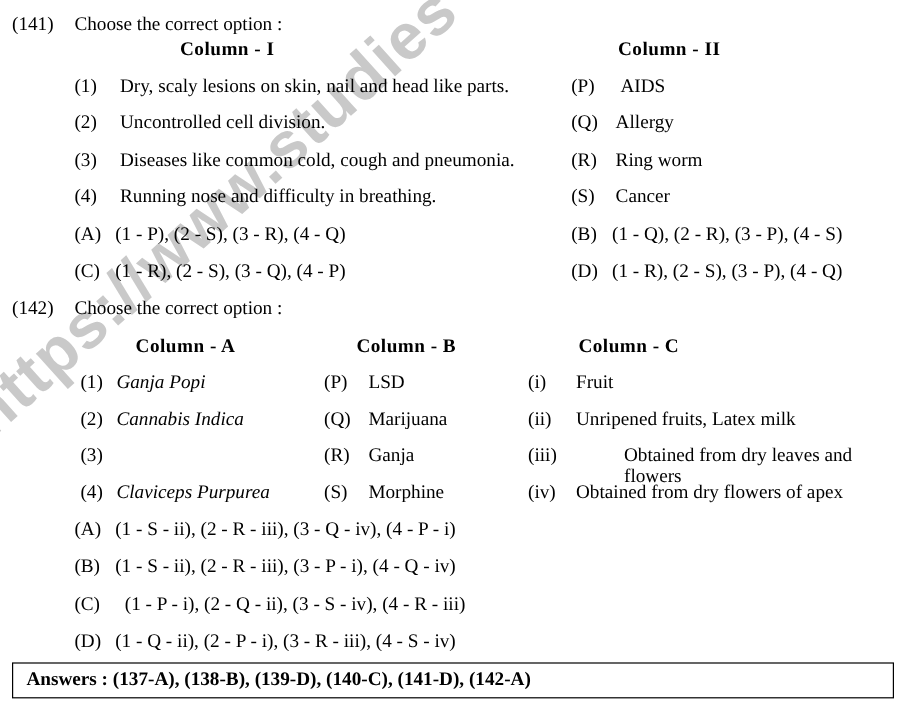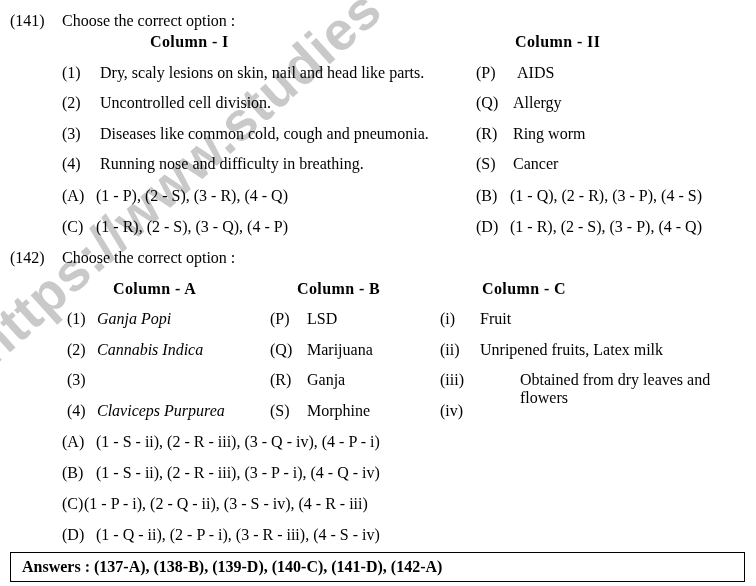--- a/index.html
+++ b/index.html
@@ -190,29 +190,30 @@
   <div class="itemlabel" style="left:440px; top:310px;">(i)</div>
   <div class="itemtext" style="left:480px; top:310px;">Fruit</div>
 
   <div class="itemlabel" style="left:440px; top:341px;">(ii)</div>
   <div class="itemtext" style="left:480px; top:341px;">Unripened fruits, Latex milk</div>
 
   <div class="itemlabel" style="left:440px; top:371px;">(iii)</div>
   <div class="itemtext" style="left:480px; top:371px;margin-left:40px;">Obtained from dry leaves and flowers</div>
 
   <div class="itemlabel" style="left:440px; top:402px;">(iv)</div>
+  <div class="itemtext" style="left:480px; top:402px;">Obtained from dry flowers of apex</div>
 
   <div class="optrow" style="left:62px; top:433px;">(A)</div>
   <div class="optrow" style="left:96px; top:433px;">(1 - S - ii), (2 - R - iii), (3 - Q - iv), (4 - P - i)</div>
 
   <div class="optrow" style="left:62px; top:464px;">(B)</div>
   <div class="optrow" style="left:96px; top:464px;">(1 - S - ii), (2 - R - iii), (3 - P - i), (4 - Q - iv)</div>
 
   <div class="optrow" style="left:62px; top:495px;">(C)</div>
-  <div class="optrow" style="left:84px; top:495px;">(1 - P - i), (2 - Q - ii), (3 - S - iv), (4 - R - iii)</div>
+  <div class="optrow" style="left:104px; top:495px;">(1 - P - i), (2 - Q - ii), (3 - S - iv), (4 - R - iii)</div>
 
   <div class="optrow" style="left:62px; top:526px;">(D)</div>
   <div class="optrow" style="left:96px; top:526px;">(1 - Q - ii), (2 - P - i), (3 - R - iii), (4 - S - iv)</div>
 
 </div>
 
 <div id="answers-box">
   <div id="answers-text">Answers : (137-A), (138-B), (139-D), (140-C), (141-D), (142-A)</div>
 </div>
 

